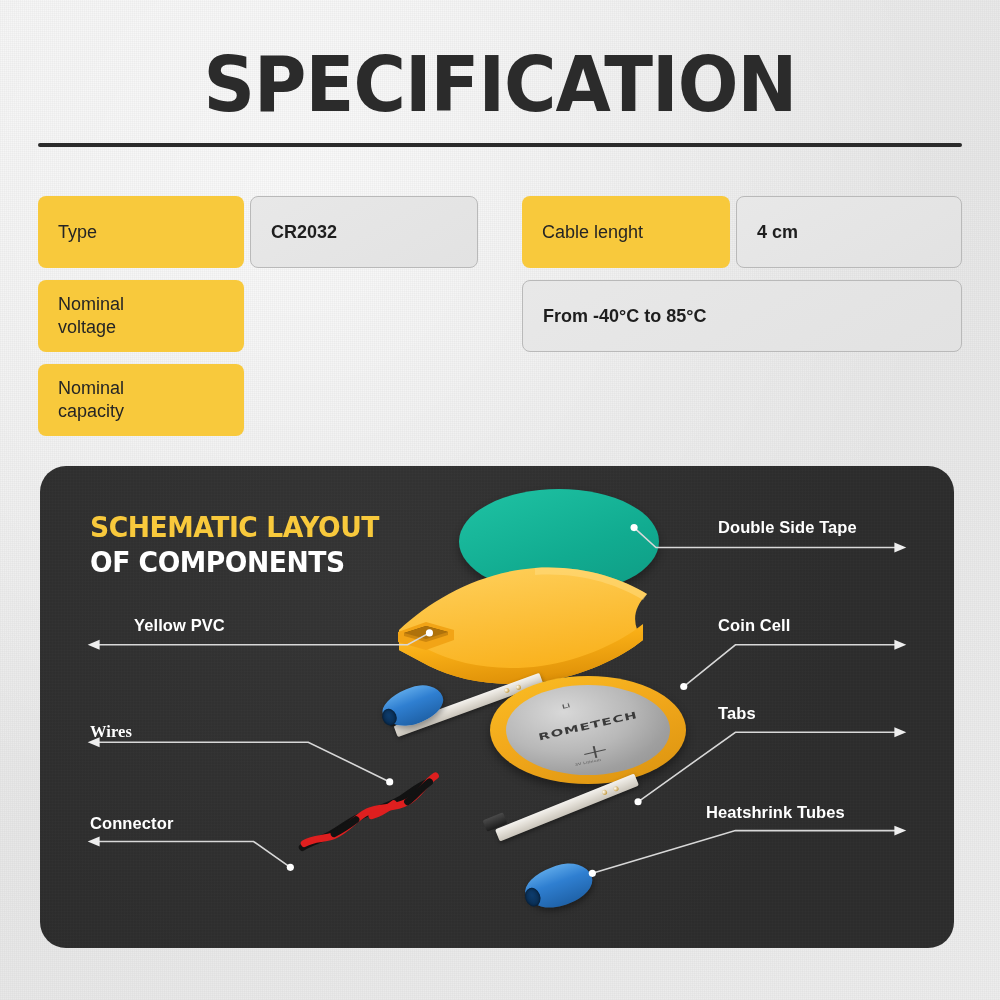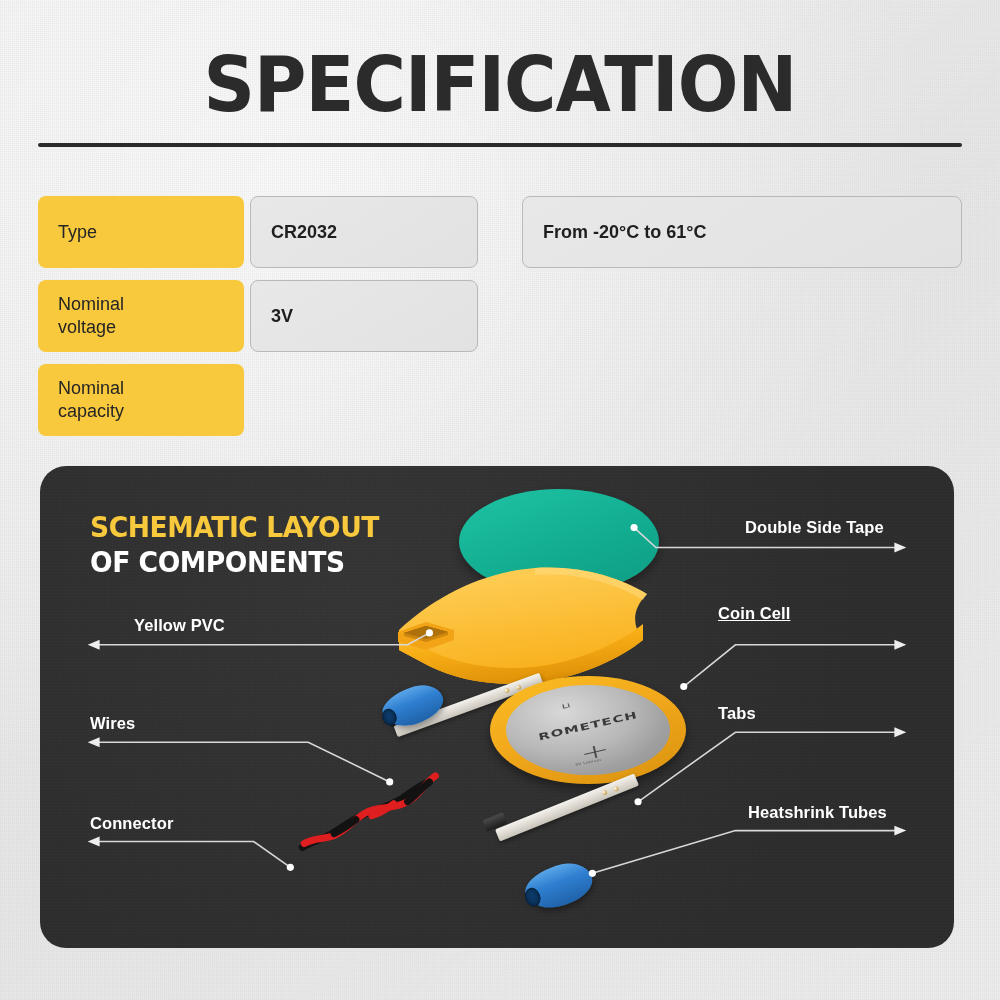--- a/index.html
+++ b/index.html
@@ -231,35 +231,38 @@
       <div class="spec-label">Type</div>
       <div class="spec-value">CR2032</div>
     </div>
     <div class="spec-row">
       <div class="spec-label">
         <span>
           <span>Nominal</span><br>
           <span>voltage</span>
         </span>
       </div>
-      <div class="spec-value">3V</div>
     </div>
     <div class="spec-row">
       <div class="spec-label">
         <span>
           <span>Nominal</span><br>
           <span>capacity</span>
         </span>
       </div>
     </div>
   </div>
 
   <div class="spec-group right">
     <div class="spec-row">
-      <div class="spec-value">From -20°C to 61°C</div>
+      <div class="spec-label">Cable lenght</div>
+      <div class="spec-value">4 cm</div>
+    </div>
+    <div class="spec-row">
+      <div class="spec-value">From -40°C to 85°C</div>
     </div>
     <div class="spec-row">
     </div>
   </div>
 
 </div>
 
 <div class="schematic-panel">
 
   <div class="schem-heading">
@@ -374,21 +377,21 @@
       <circle cx="352" cy="318" r="3.6"></circle>
       <circle cx="252" cy="404" r="3.6"></circle>
       <circle cx="598" cy="62" r="3.6"></circle>
       <circle cx="648" cy="222" r="3.6"></circle>
       <circle cx="602" cy="338" r="3.6"></circle>
       <circle cx="556" cy="410" r="3.6"></circle>
     </g>
   </svg>
 
   <div class="callout left" style="top:150px;margin-left:44px;">Yellow PVC</div>
-  <div class="callout left" style="top:248px;">Wires</div>
+  <div class="callout left" style="top:256px;font-family:Liberation Serif, serif;">Wires</div>
   <div class="callout left" style="top:348px;text-align:center;">Connector</div>
 
-  <div class="callout" style="top:52px;  left:705px;">Double Side Tape</div>
-  <div class="callout" style="top:138px; left:678px;text-decoration:underline;">Coin Cell</div>
+  <div class="callout" style="top:52px;  left:678px;">Double Side Tape</div>
+  <div class="callout" style="top:150px; left:678px;">Coin Cell</div>
   <div class="callout" style="top:238px; left:678px;text-align:center;">Tabs</div>
-  <div class="callout" style="top:337px; left:708px;">Heatshrink Tubes</div>
+  <div class="callout" style="top:337px; left:666px;">Heatshrink Tubes</div>
 
 </div>
 
 </body></html>

